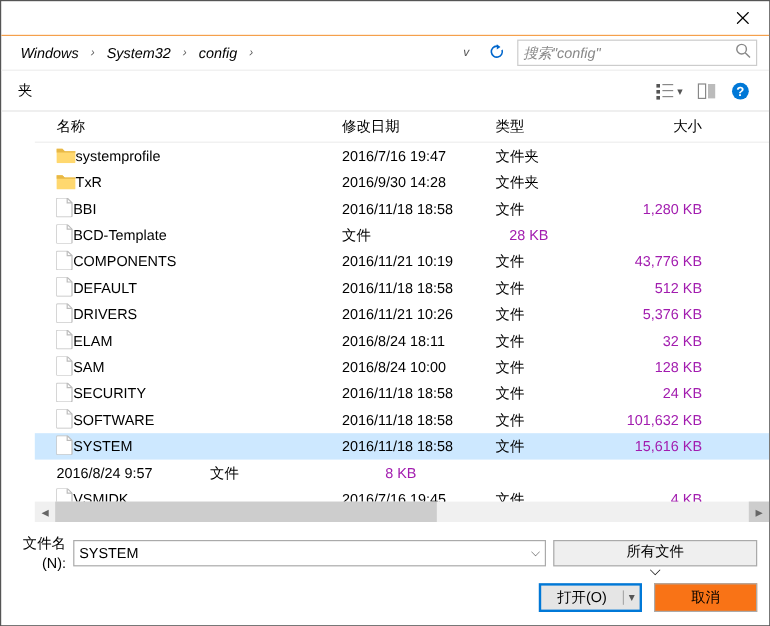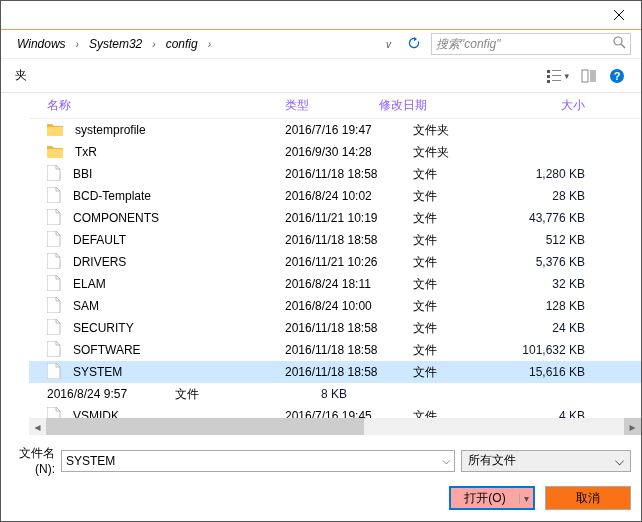--- a/index.html
+++ b/index.html
@@ -17,46 +17,46 @@
   .searchbox { width: 200px; height: 22px; border: 1px solid #ccc; display: flex; align-items: center; padding: 0 4px; color: #888; }
   .searchbox .sicon { margin-left: auto; }
   .toolbar { height: 34px; display: flex; align-items: center; padding: 0 10px; border-bottom: 1px solid #e5e5e5; }
   .toolbar .lbl { padding: 0 4px; }
   .toolbar .flex { flex: 1; }
   .toolbar .tbtn { padding: 0 6px; display: flex; align-items: center; }
   .toolbar .tbtn svg { width: 16px; height: 16px; }
   .help { color: #0078d7; }
   .listarea { height: 342px; overflow: hidden; position: relative; padding-left: 28px; }
   .header-row { display: flex; height: 26px; align-items: center; border-bottom: 1px solid #eee; padding-left: 18px; }
-  .header-row .col { color: #8b5cf6; font-family: Liberation Serif, serif; }
+  .header-row .col { color: #000000; font-family: Liberation Serif, serif; }
   .col.name { width: 238px; }
   .col.date { width: 128px; }
   .col.type { width: 94px; }
   .col.size { width: 90px; text-align: right; padding-right: 12px; }
   .rows { }
   .row { display: flex; height: 22px; align-items: center; padding-left: 18px; }
   .row.sel { background: #cde8ff; }
-  .row .name { display: flex; align-items: center; gap: 12px; }
-  .row .size { color: #0f172a; }
+  .row .name { display: flex; align-items: center; gap: 0; }
+  .row .size { color: #a21caf; }
   .folder-icon { width: 16px; height: 14px; display: inline-block; }
   .file-icon { width: 14px; height: 16px; display: inline-block; }
   .hscroll { position: absolute; bottom: 0; left: 28px; right: 0; height: 17px; background: #f0f0f0; display: flex; align-items: center; }
   .hscroll .arrow { width: 17px; height: 17px; display: flex; align-items: center; justify-content: center; color: #666; }
   .hscroll .track { flex: 1; height: 17px; position: relative; }
   .hscroll .thumb { position: absolute; left: 0; width: 55%; height: 100%; background: #cdcdcd; }
   .hscroll .arrow.r { background: #cdcdcd; }
   .bottom { padding: 10px 10px 8px 6px; }
   .fnrow { display: flex; align-items: center; gap: 6px; margin-bottom: 10px; }
   .fnlabel { width: 48px; text-align: right; }
   .fninput { flex: 1; height: 22px; border: 1px solid #aaa; padding: 0 4px; display: flex; align-items: center; justify-content: space-between; }
   .fninput .dd { font-size: 10px; color: #555; }
-  .filter { width: 170px; height: 22px; border: 1px solid #aaa; background: #efefef; display: flex; align-items: center; justify-content: space-between; padding: 0 6px; }
+  .filter { width: 170px; height: 22px; border: 1px solid #aaa; background: #efefef; display: flex; align-items: center; justify-content: space-between; padding: 0 6px; flex-direction: column; }
   .btnrow { display: flex; justify-content: flex-end; gap: 10px; }
   .btn2 { width: 86px; height: 24px; border: 1px solid #aaa; background: #f97316; display: flex; align-items: center; justify-content: center; }
-  .btn2.primary { border: 2px solid #0078d7; background: #fca5a5; }
+  .btn2.primary { border: 2px solid #0078d7; background: #e5e5e5; }
   .dd2 { width: 14px; border-left: 1px solid #aaa; text-align: center; font-size: 10px; color: #555; }
 </style>
 </head>
 <body>
 
 <div class="titlebar">
   <div class="btn">
     <svg viewBox="0 0 10 10">
         <line x1="0" y1="0" x2="10" y2="10" stroke="#000" stroke-width="1"></line>
         <line x1="10" y1="0" x2="0" y2="10" stroke="#000" stroke-width="1"></line>
@@ -113,22 +113,22 @@
     <svg viewBox="0 0 16 16">
         <circle cx="8" cy="8" r="7" fill="#0078d7"></circle>
         <text x="8" y="12" text-anchor="middle" font-size="11" fill="#fff" font-weight="bold">?</text>
       </svg>
   </span>
 </div>
 
 <div class="listarea">
   <div class="header-row">
     <div class="col name">名称</div>
+    <div class="col date">修改日期</div>
     <div class="col type">类型</div>
-    <div class="col date">修改日期</div>
     <div class="col size">大小</div>
   </div>
   <div class="rows" id="rows">
       <div class="row">
         <div class="col name">
           <span><svg class="folder-icon" viewBox="0 0 16 14">
               <path d="M0 2h5l2 2h9v9a1 1 0 0 1-1 1H1a1 1 0 0 1-1-1z" fill="#ffd86f"></path>
               <path d="M0 2h5l2 2h9v1H0z" fill="#e8b846"></path>
             </svg></span>
           <span>systemprofile</span>
@@ -162,21 +162,20 @@
         <div class="col size">1,280 KB</div>
       </div>
       <div class="row">
         <div class="col name">
           <span><svg class="file-icon" viewBox="0 0 14 16">
               <path d="M1 0h8l4 4v11a1 1 0 0 1-1 1H1a1 1 0 0 1-1-1V1a1 1 0 0 1 1-1z" fill="#fff" stroke="#bbb"></path>
               <path d="M9 0v4h4" fill="none" stroke="#bbb"></path>
             </svg></span>
           <span>BCD-Template</span>
         </div>
-        <div class="col date">2016/8/24 10:02</div>
         <div class="col type">文件</div>
         <div class="col size">28 KB</div>
       </div>
       <div class="row">
         <div class="col name">
           <span><svg class="file-icon" viewBox="0 0 14 16">
               <path d="M1 0h8l4 4v11a1 1 0 0 1-1 1H1a1 1 0 0 1-1-1V1a1 1 0 0 1 1-1z" fill="#fff" stroke="#bbb"></path>
               <path d="M9 0v4h4" fill="none" stroke="#bbb"></path>
             </svg></span>
           <span>COMPONENTS</span>

